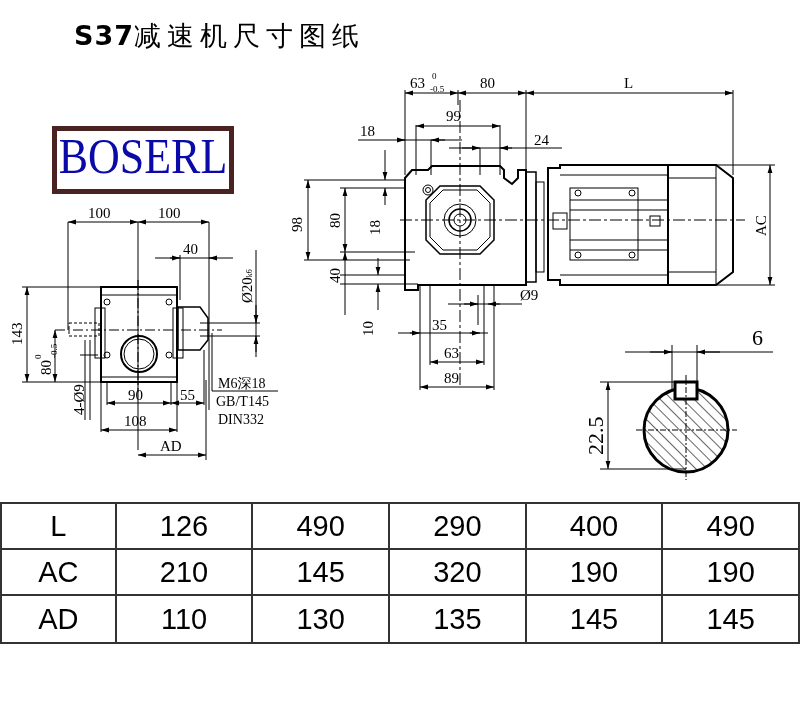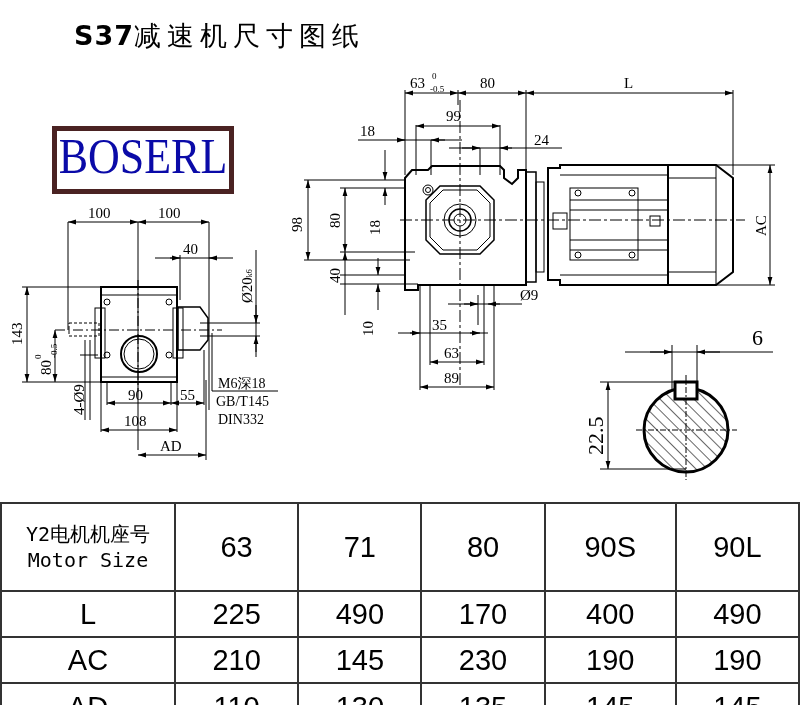--- a/index.html
+++ b/index.html
@@ -254,44 +254,33 @@
     <line x1="608" y1="382" x2="608" y2="469" marker-start="url(#ar)" marker-end="url(#ar)"></line>
   </g>
   <g font-size="22">
     <text x="752" y="345">6</text>
     <text transform="translate(603,455) rotate(-90)">22.5</text>
   </g>
 </svg>
 
 <table class="spec-table">
   <tbody>
-      <tr class="r0">
-    <td class="hdr">
-      <div>Y2电机机座号</div>
-      <div>Motor Size</div>
-    </td>
-    <td>63</td>
-    <td>71</td>
-    <td>80</td>
-    <td>90S</td>
-    <td>90L</td>
-  </tr>
   <tr class="r1">
     <td class="lbl">L</td>
-    <td>225</td>
+    <td>126</td>
     <td>490</td>
-    <td>170</td>
+    <td>290</td>
     <td>400</td>
     <td>490</td>
   </tr>
   <tr class="r2">
     <td class="lbl">AC</td>
     <td>210</td>
     <td>145</td>
-    <td>230</td>
+    <td>320</td>
     <td>190</td>
     <td>190</td>
   </tr>
   <tr class="r3">
     <td class="lbl">AD</td>
     <td>110</td>
     <td>130</td>
     <td>135</td>
     <td>145</td>
     <td>145</td>

